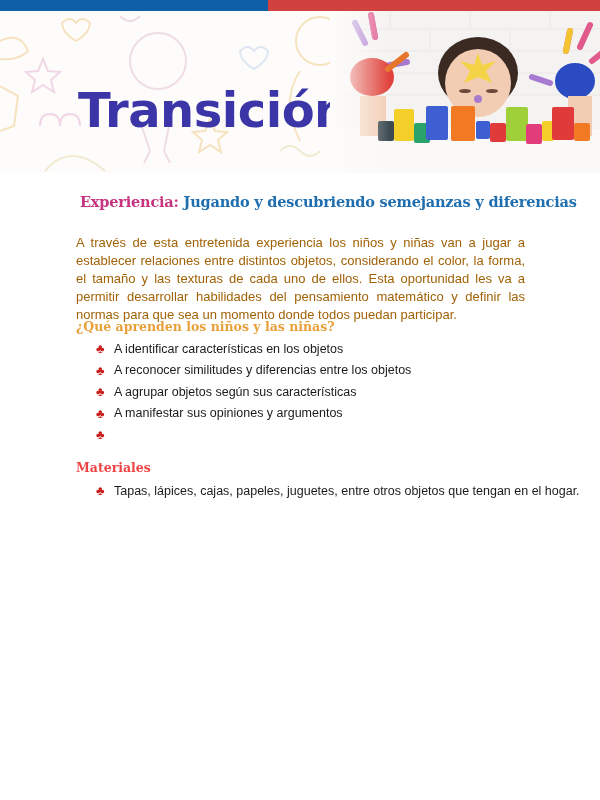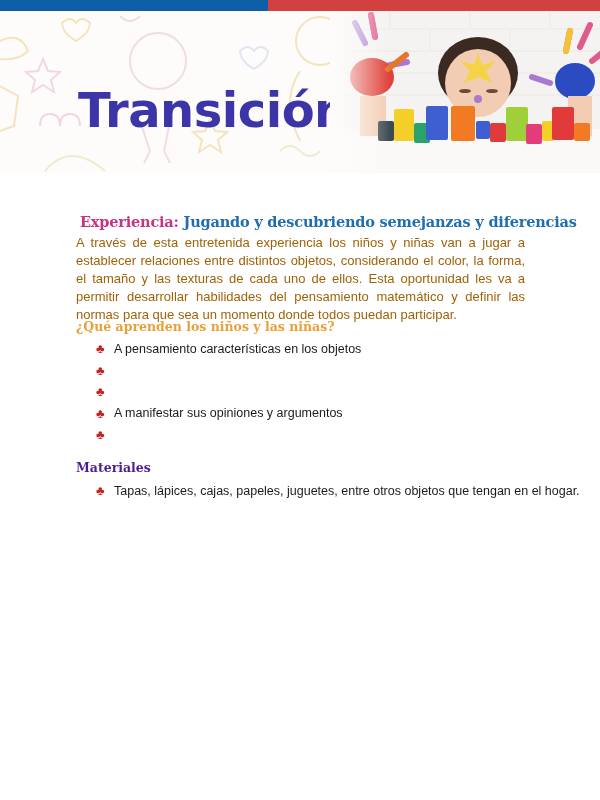--- a/index.html
+++ b/index.html
@@ -20,36 +20,36 @@
     }
     .title-transicion {
       position: absolute; left: 78px; top: 75px; font-size: 48px; color: #3b35a8;
       font-family: "DejaVu Sans", sans-serif; font-weight: bold; letter-spacing: -0.5px; line-height: 1;
     }
 
     .photo { position: absolute; left: 330px; top: 0; width: 270px; height: 162px; overflow: hidden; }
     .photo .fade { position: absolute; left: 0; top: 0; width: 60px; height: 162px;
       background: linear-gradient(to right, #fdfcfa 0%, rgba(253,252,250,0) 100%); }
     .exp-title {
-      position: absolute; left: 80px; top: 213px; font-family: "DejaVu Serif", serif; font-weight: bold;
+      position: absolute; left: 80px; top: 193px; font-family: "DejaVu Serif", serif; font-weight: bold;
       font-size: 14.5px; white-space: nowrap; letter-spacing: -0.2px;
     }
     .exp-title .label { color: #c6337f; }
     .exp-title .name { color: #1f6fb0; }
 
     .para {
       position: absolute; left: 76px; top: 234px; width: 449px; font-size: 13px; line-height: 18px;
       color: #a16207; text-align: justify; font-family: "Liberation Sans", sans-serif;
     }
 
     .section-h {
       position: absolute; font-family: "DejaVu Serif", serif; font-weight: bold; font-size: 12.5px; white-space: nowrap;
     }
     .h-aprenden { left: 76px; top: 319px; color: #e8a13a; text-align: right; }
-    .h-materiales { left: 76px; top: 460px; color: #4c1d95; }
+    .h-materiales { left: 76px; top: 460px; color: #ef4444; }
 
     .list { position: absolute; left: 96px; margin: 0; padding: 0; list-style: none; }
     .list li { display: flex; align-items: center; height: 21.5px; font-size: 12.5px; color: #1a1a1a; }
     .list .club { color: #c8201e; font-size: 13px; width: 18px; display: inline-block; line-height: 1; }
     .list-aprenden { top: 338px; }
     .list-materiales { top: 480px; }
   </style>
 </head>
 <body>
 
@@ -134,27 +134,29 @@
   <span class="label">Experiencia:</span>
   <span class="name">Jugando y descubriendo semejanzas y diferencias</span>
 </div>
 
 <p class="para" style="margin:0;">A través de esta entretenida experiencia los niños y niñas van a jugar a establecer relaciones entre distintos objetos, considerando el color, la forma, el tamaño y las texturas de cada uno de ellos. Esta oportunidad les va a permitir desarrollar habilidades del pensamiento matemático y definir las normas para que sea un momento donde todos puedan participar.</p>
 
 <div class="section-h h-aprenden">¿Qué aprenden los niños y las niñas?</div>
 <ul class="list list-aprenden">
   <li>
       <span class="club">♣</span>
-      <span>A pensamiento características en los objetos</span>
+      <span>A identificar características en los objetos</span>
     </li>
   <li>
       <span class="club">♣</span>
+      <span>A reconocer similitudes y diferencias entre los objetos</span>
     </li>
   <li>
       <span class="club">♣</span>
+      <span>A agrupar objetos según sus características</span>
     </li>
   <li>
       <span class="club">♣</span>
       <span>A manifestar sus opiniones y argumentos</span>
     </li>
   <li>
       <span class="club">♣</span>
     </li>
 </ul>
 

